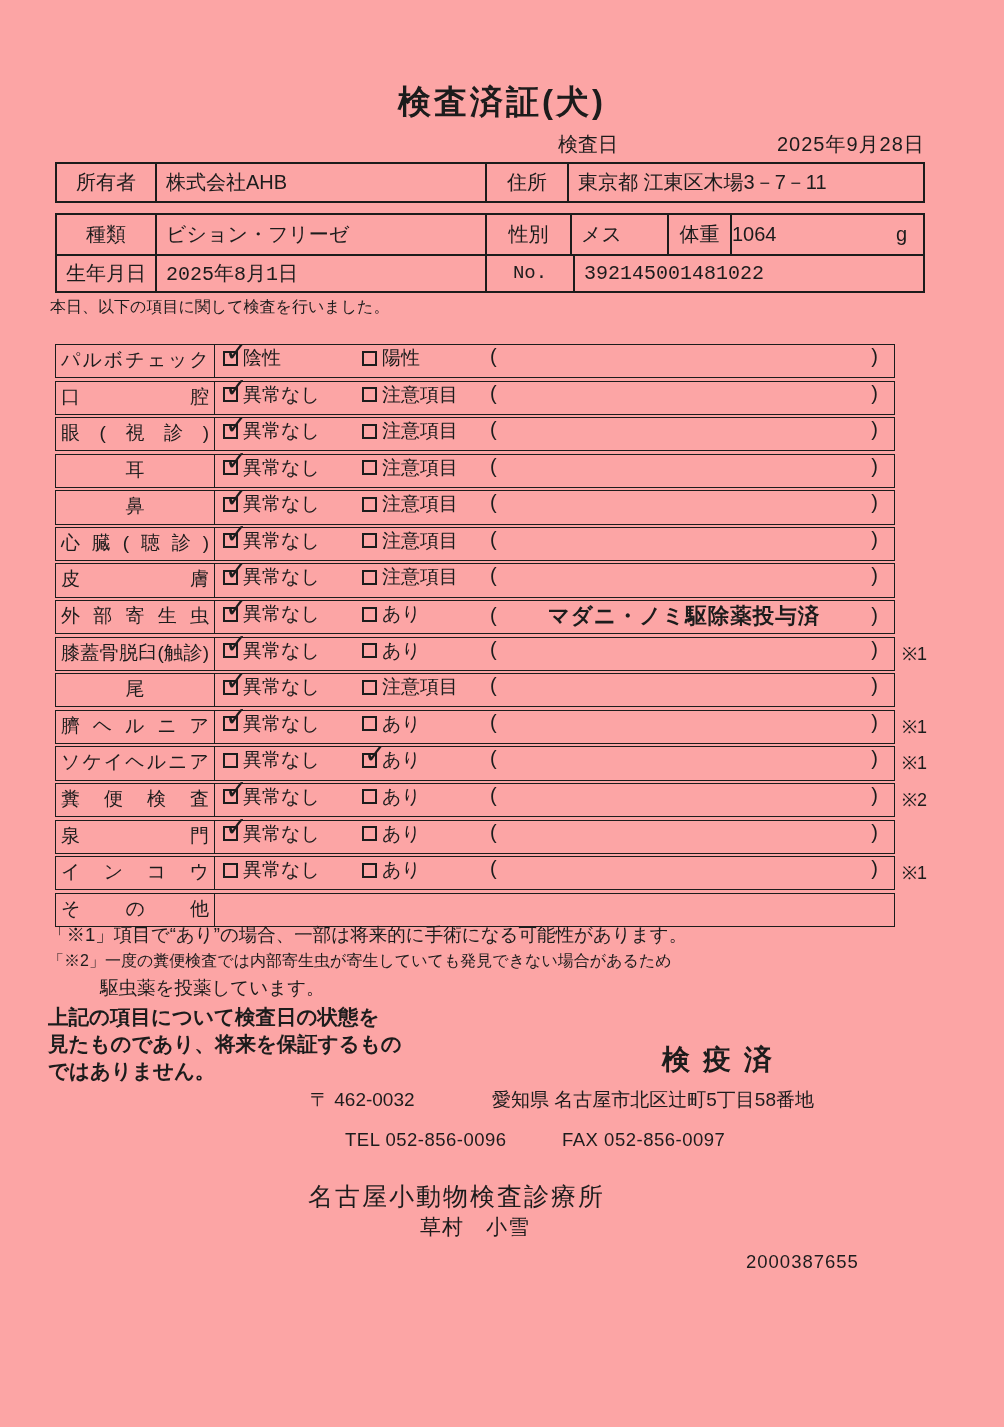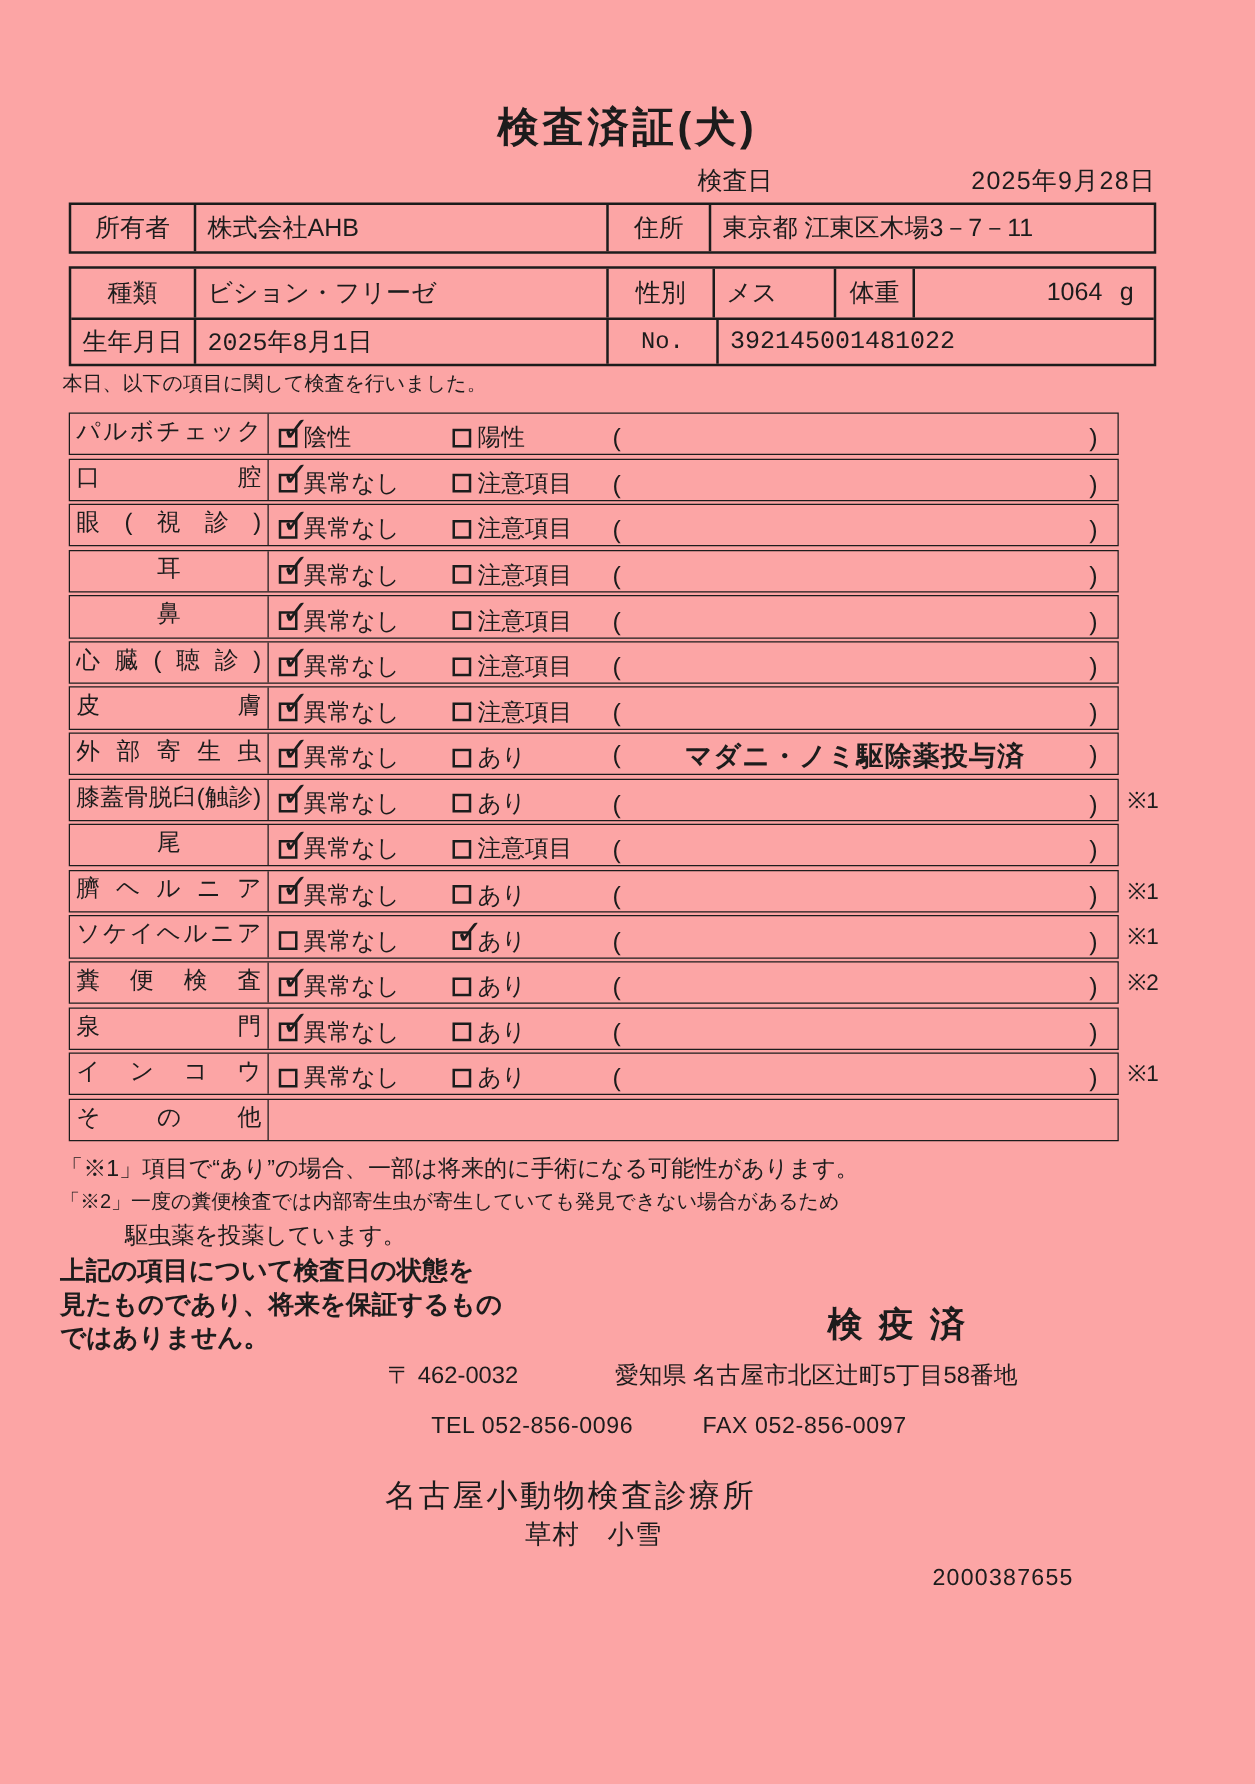--- a/index.html
+++ b/index.html
@@ -18,34 +18,34 @@
 
   
   .tableA { left:55px; top:162px; width:870px; height:41px; border:2px solid #1c1c1c; display:flex; }
   .tableB { left:55px; top:213px; width:870px; height:80px; border:2px solid #1c1c1c; }
   .tbrow  { display:flex; height:38.7px; }
   .tbrow.r2 { border-top:2px solid #1c1c1c; height:37.3px;font-family:Liberation Mono, monospace; }
   .cell { display:flex; align-items:center; font-size:20px; overflow:hidden; white-space:nowrap; }
   .cell.bordered { border-right:2px solid #1c1c1c; }
   .cell.c-center { justify-content:center; }
   .cell.pad { padding-left:9px; }
-  .cell.wt { justify-content:flex-end; padding-right:16px; gap:14px; }
+  .cell.wt { justify-content:space-between; padding-right:16px; gap:14px; }
 
   .intro { left:50px; top:297px; font-size:16px; }
 
   
-  .checklist { left:55px; top:330px; width:840px; display:flex; flex-direction:column; gap:2.4px; }
+  .checklist { left:55px; top:344px; width:840px; display:flex; flex-direction:column; gap:2.4px; }
   .crow { position:relative; height:34.2px; border:1.8px solid #1c1c1c; display:flex; }
   .clabel {
     width:159px; flex:none; border-right:1.8px solid #1c1c1c;
     font-size:19px; line-height:30px; padding:0 5px;
     text-align:justify; text-align-last:justify; overflow:hidden; white-space:nowrap;
   }
   .clabel.center { text-align:center; text-align-last:center; }
-  .copts { flex:1; display:flex; align-items:flex-end; padding-left:8px; font-size:19px; }
+  .copts { flex:1; display:flex; align-items:flex-start; padding-left:8px; font-size:19px; }
   .opt { display:flex; align-items:center; white-space:nowrap; }
   .opt1 { width:139px; flex:none; }
   .opt2 { width:128px; flex:none; }
   .cb { width:15px; height:15px; border:2px solid #1c1c1c; display:inline-block; position:relative; margin-right:5px; flex:none; }
   .cb.checked::after {
     content:"\2713"; position:absolute; left:0px; top:-14px;
     font-size:27px; line-height:1; color:#1c1c1c; font-weight:400;
   }
   .parenArea { flex:1; display:flex; align-items:center; justify-content:space-between; margin-right:16px; font-size:20px; }
   .stampTxt { font-weight:700; font-size:21.5px; letter-spacing:1px; white-space:nowrap; }

